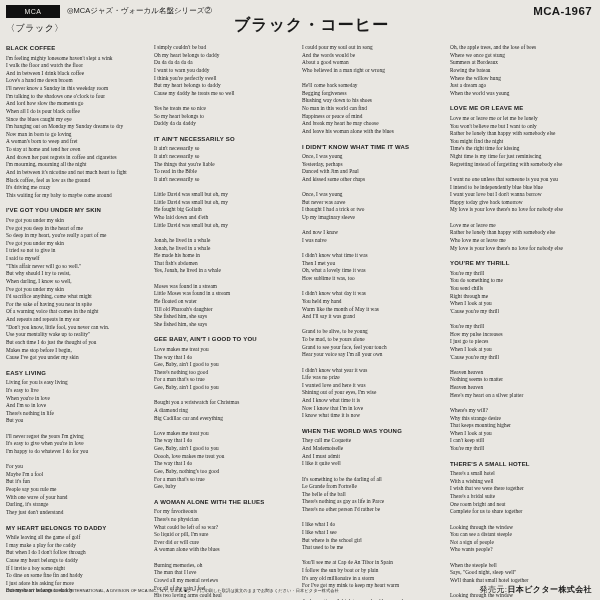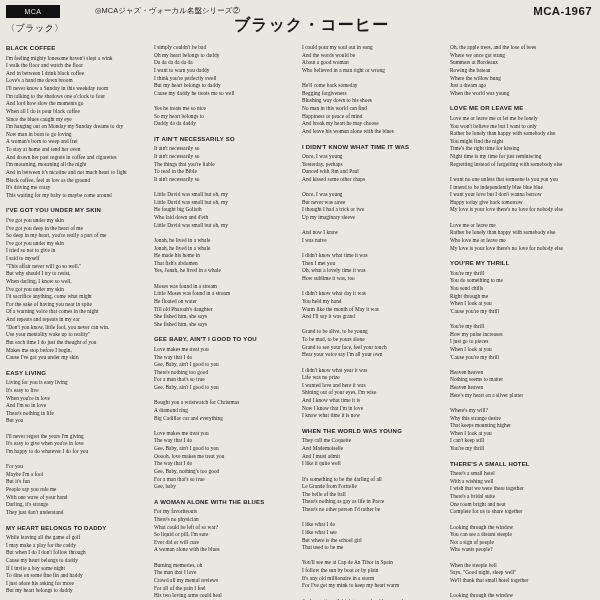--- a/index.html
+++ b/index.html
@@ -18,21 +18,20 @@
     box-sizing: border-box;
   }
   
   .top-strip {
     position: absolute;
     left: 0; top: 0;
     width: 494px;
     height: 22px;
     display: flex;
     align-items: center;
-    gap: 28px;
   }
   .logo-box {
     margin-left: 6px;
     width: 54px;
     height: 13px;
     background: #111;
     color: #e9e7e2;
     font-family: "Liberation Sans", sans-serif;
     font-size: 7px;
     letter-spacing: 0.5px;
@@ -486,14 +485,20 @@
 
 Looking through the window
 You can see a distant steeple
 Not a sign of people
 Who wants people?</div>
       </div>
     </div>
 
   </div>
 
+  <div class="footer">
+    <div class="footer-line">LICENSED BY MCA RECORDS INTERNATIONAL, A DIVISION OF MCA INC., N.Y., U.S.A. ■シートに印刷した歌詞は英文のままでお聞きください・日本ビクター株式会社</div>
+    <div class="footer-jp">
+      <span>発売元:</span><b>日本ビクター株式会社</b>
+    </div>
+  </div>
 
 </div>
 
 </body></html>

